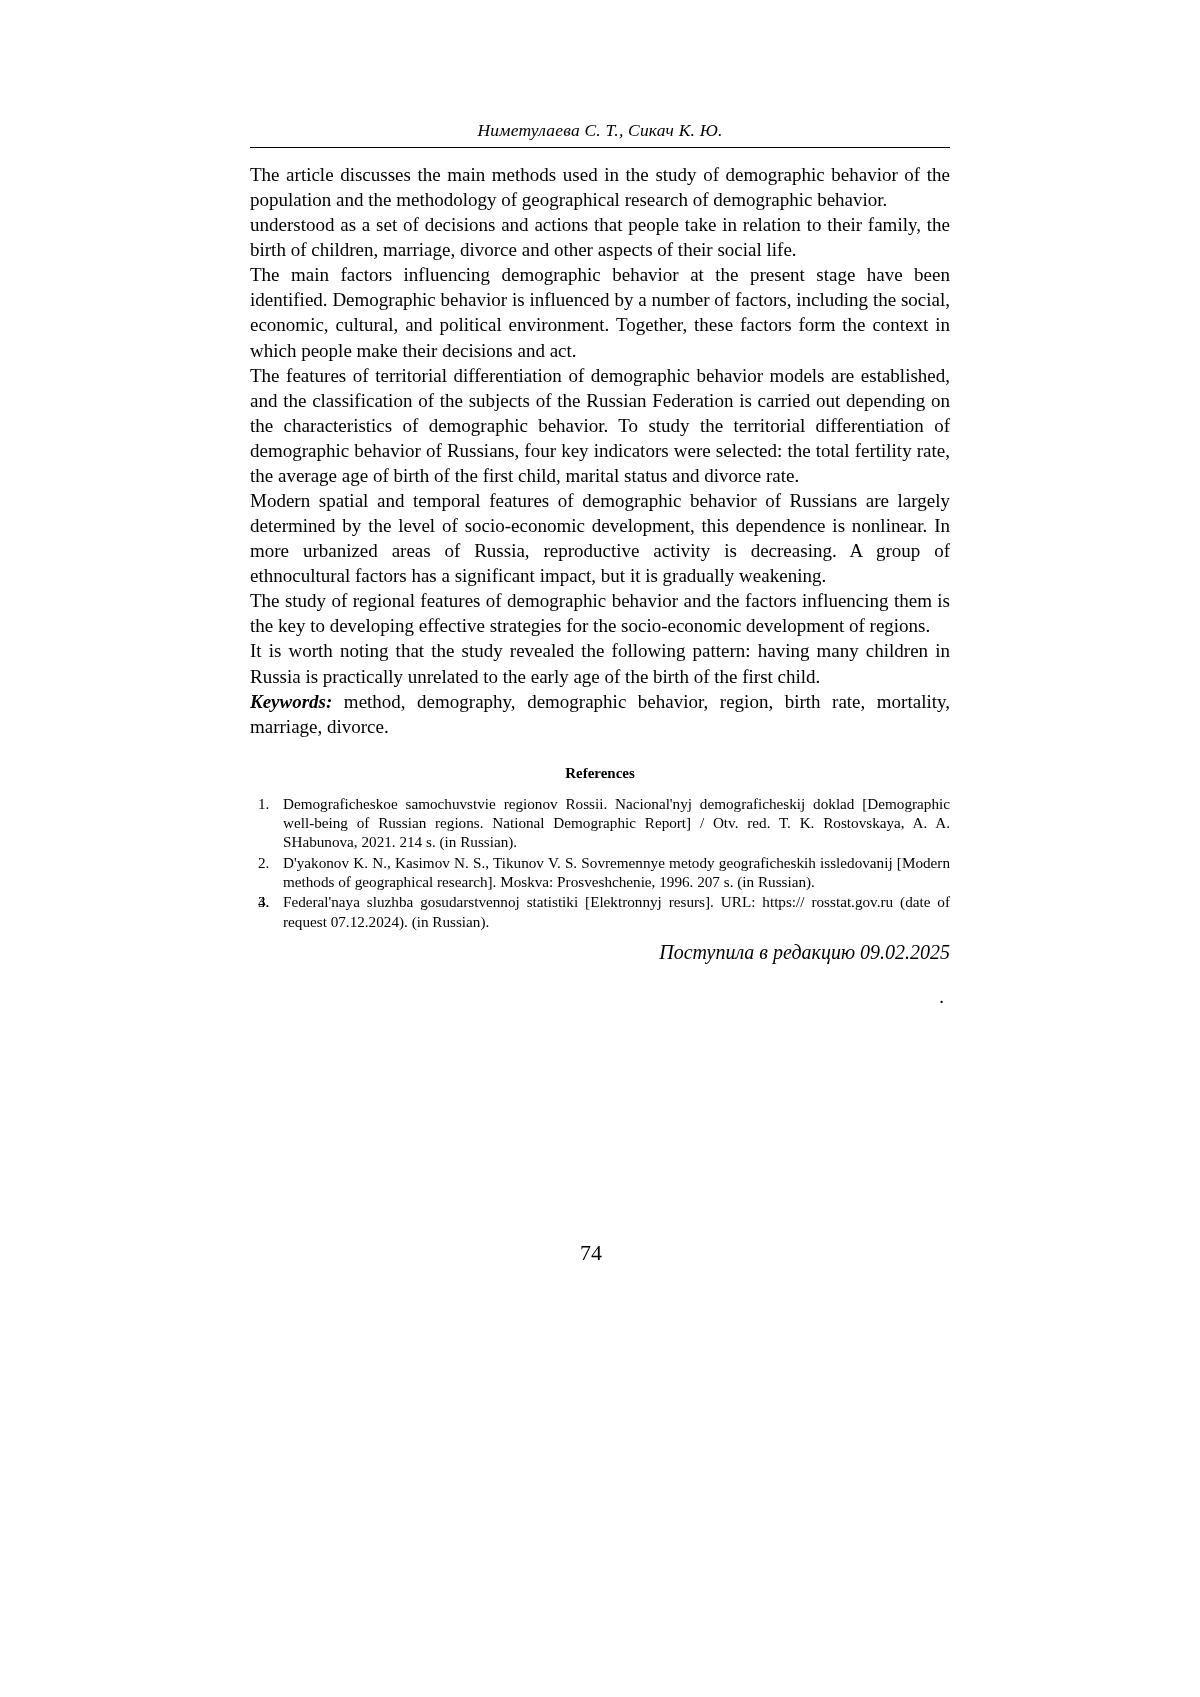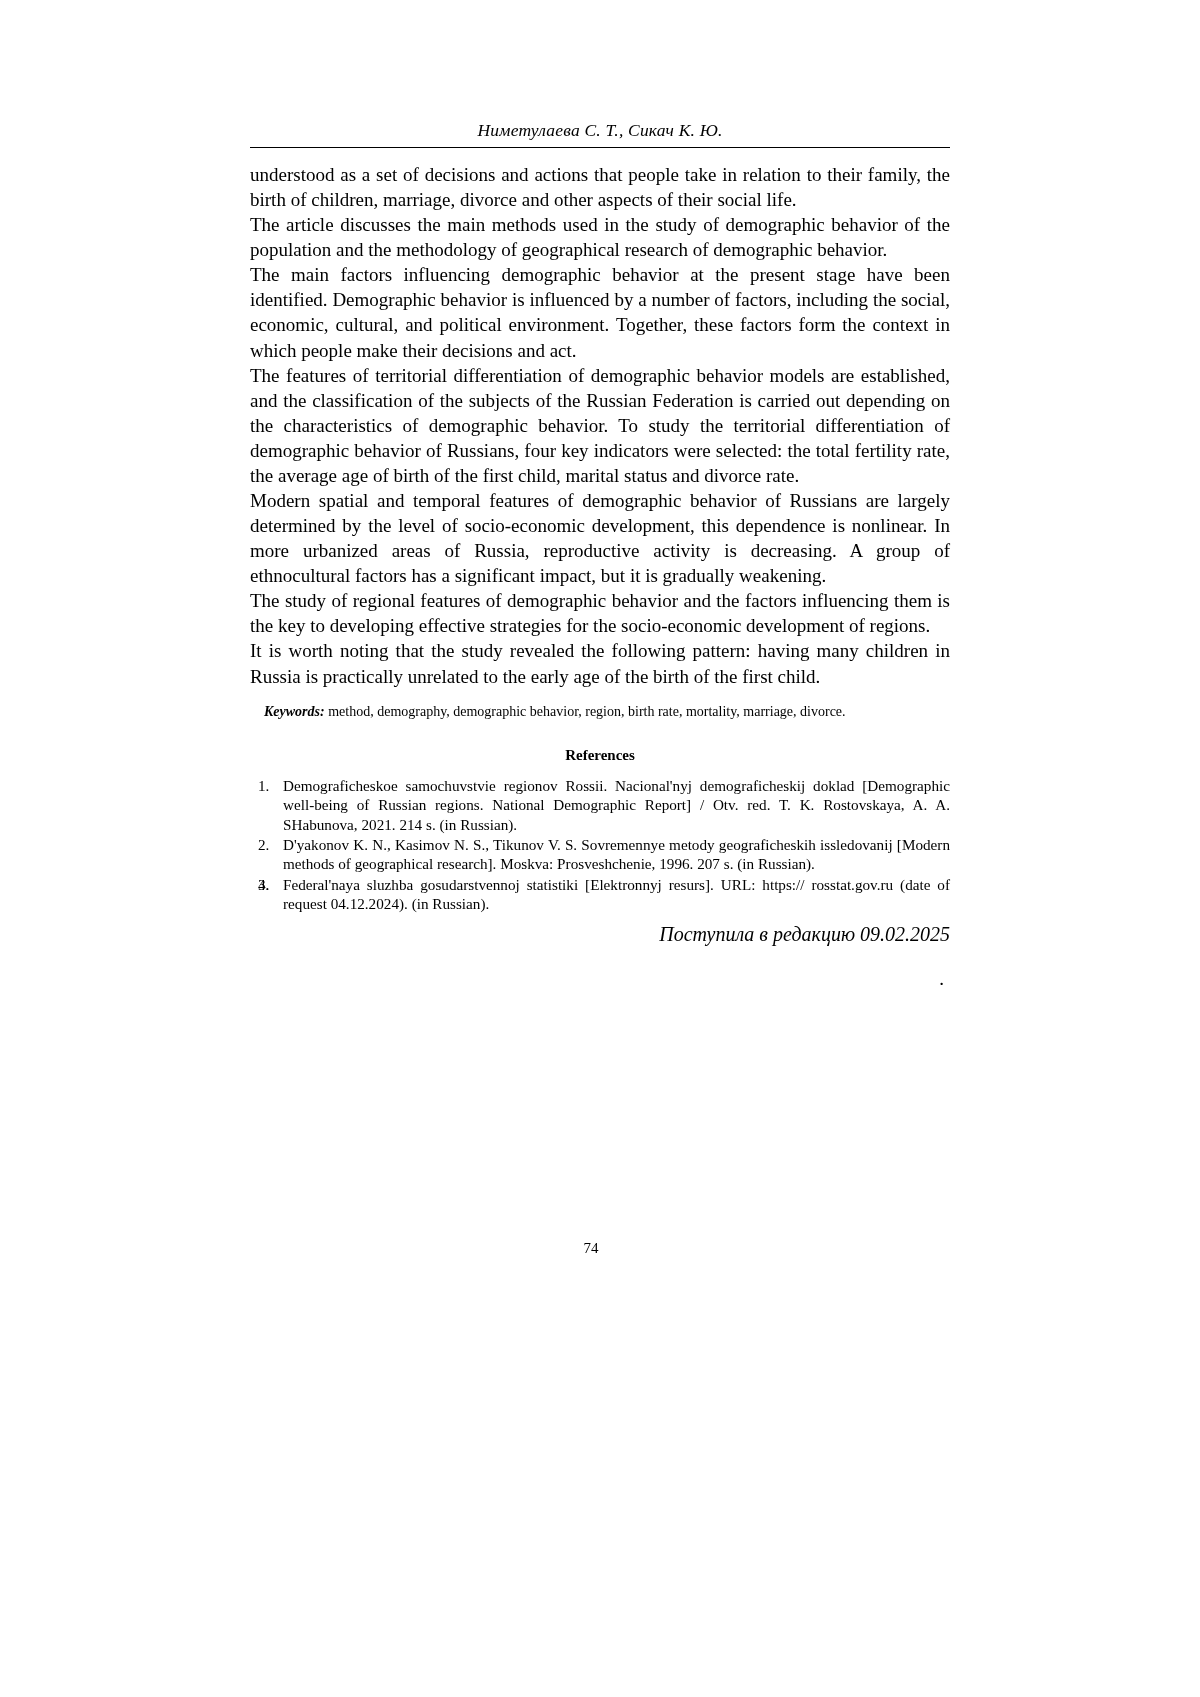--- a/index.html
+++ b/index.html
@@ -42,22 +42,22 @@
   }
   p.body-par {
     margin: 0;
     font-size: 19px;
     line-height: 1.32;
     text-align: justify;
     text-indent: 0;
     hyphens: none;
   }
   .keywords-par {
-    margin: 14px;
-    font-size: 14px;
+    margin: 0;
+    font-size: 19px;
     line-height: 1.32;
     text-align: justify;
   }
   .keywords-label {
     font-weight: bold;
     font-style: italic;
   }
   .references-title {
     text-align: center;
     font-weight: bold;
@@ -96,50 +96,50 @@
     text-align: right;
     font-size: 19px;
     padding-right: 6px;
   }
   .page-number {
     position: absolute;
     left: 0;
     right: 18px;
     top: 1240px;
     text-align: center;
-    font-size: 15px;
+    font-size: 22px;
   }
 </style>
 </head>
 <body>
 
 <div class="page">
 
   <div class="content">
 
     <div class="running-head">Ниметулаева С. Т., Сикач К. Ю.</div>
     <div class="rule"></div>
 
+    <p class="body-par">The article discusses the main methods used in the study of demographic behavior of the population and the methodology of geographical research of demographic behavior.</p>
     <p class="body-par">understood as a set of decisions and actions that people take in relation to their family, the birth of children, marriage, divorce and other aspects of their social life.</p>
-    <p class="body-par">The article discusses the main methods used in the study of demographic behavior of the population and the methodology of geographical research of demographic behavior.</p>
     <p class="body-par">The main factors influencing demographic behavior at the present stage have been identified. Demographic behavior is influenced by a number of factors, including the social, economic, cultural, and political environment. Together, these factors form the context in which people make their decisions and act.</p>
     <p class="body-par">The features of territorial differentiation of demographic behavior models are established, and the classification of the subjects of the Russian Federation is carried out depending on the characteristics of demographic behavior. To study the territorial differentiation of demographic behavior of Russians, four key indicators were selected: the total fertility rate, the average age of birth of the first child, marital status and divorce rate.</p>
     <p class="body-par">Modern spatial and temporal features of demographic behavior of Russians are largely determined by the level of socio-economic development, this dependence is nonlinear. In more urbanized areas of Russia, reproductive activity is decreasing. A group of ethnocultural factors has a significant impact, but it is gradually weakening.</p>
     <p class="body-par">The study of regional features of demographic behavior and the factors influencing them is the key to developing effective strategies for the socio-economic development of regions.</p>
     <p class="body-par">It is worth noting that the study revealed the following pattern: having many children in Russia is practically unrelated to the early age of the birth of the first child.</p>
 
     <p class="keywords-par"><span class="keywords-label">Keywords:</span><span> method, demography, demographic behavior, region, birth rate, mortality, marriage, divorce.</span></p>
 
     <div class="references-title">References</div>
 
     <ol class="references">
       <li><span class="num">1.</span><span>Demograficheskoe samochuvstvie regionov Rossii. Nacional'nyj demograficheskij doklad [Demographic well-being of Russian regions. National Demographic Report] / Otv. red. T. K. Rostovskaya, A. A. SHabunova, 2021. 214 s. (in Russian).</span></li>
       <li><span class="num">2.</span><span>D'yakonov K. N., Kasimov N. S., Tikunov V. S. Sovremennye metody geograficheskih issledovanij [Modern methods of geographical research]. Moskva: Prosveshchenie, 1996. 207 s. (in Russian).</span></li>
       <li><span class="num">3.</span></li>
-      <li><span class="num">4.</span><span>Federal'naya sluzhba gosudarstvennoj statistiki [Elektronnyj resurs]. URL: https:// rosstat.gov.ru (date of request 04.12.2024). (in Russian).</span></li>
+      <li><span class="num">4.</span><span>Federal'naya sluzhba gosudarstvennoj statistiki [Elektronnyj resurs]. URL: https:// rosstat.gov.ru (date of request 07.12.2024). (in Russian).</span></li>
     </ol>
 
     <div class="received">Поступила в редакцию 09.02.2025</div>
     <div class="stray-dot">.</div>
 
   </div>
 
   <div class="page-number">74</div>
 
 </div>

